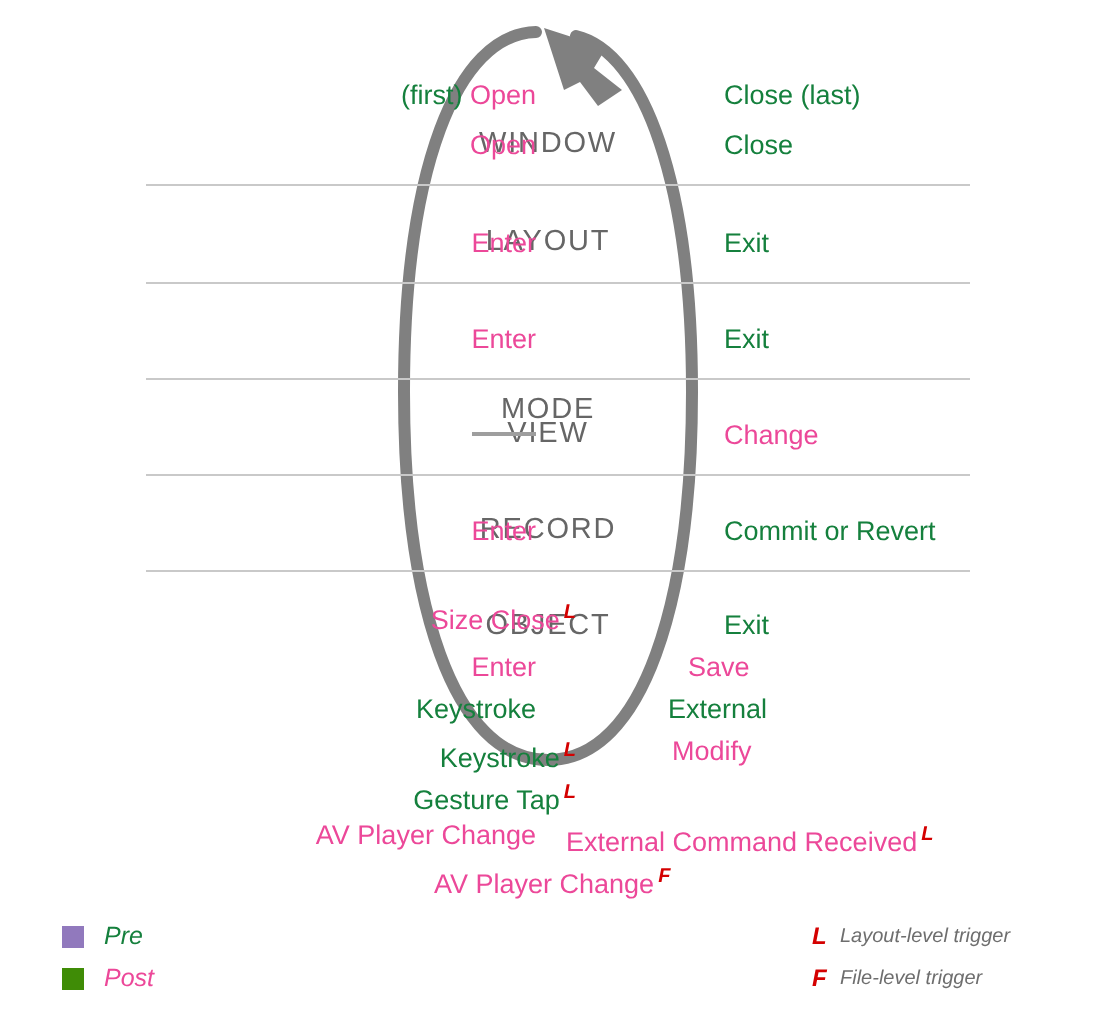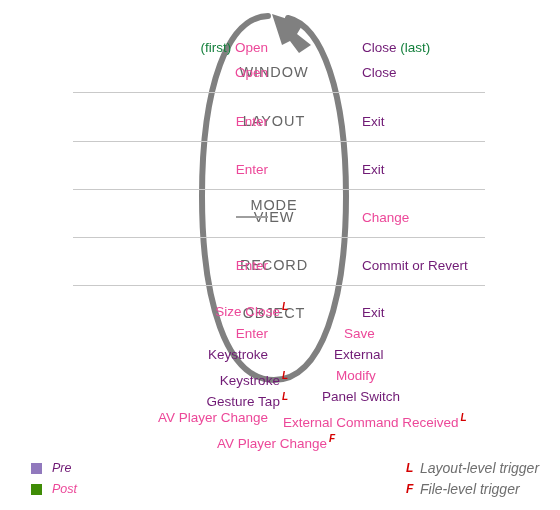--- a/index.html
+++ b/index.html
@@ -61,21 +61,21 @@
     white-space: nowrap;
   }
   .ev.left {
     right: 292px;       
     text-align: right;
   }
   .ev.right {
     left: 362px;
     text-align: left;
   }
-  .pre  { color: #701a75; }
+  .pre  { color: #15803d; }
   .post { color: #ec4899; }
   .muted { color: #15803d; text-align: center; }
 
   .trig {
     font-size: 10px;
     font-style: italic;
     font-weight: bold;
     color: #d40000;
     vertical-align: super;
     margin-left: 2px;
@@ -110,21 +110,21 @@
   .legend-key {
     position: absolute;
     font-size: 12px;
     font-style: italic;
     font-weight: bold;
     color: #d40000;
     line-height: 15px;
   }
   .legend-desc {
     position: absolute;
-    font-size: 14px;
+    font-size: 10px;
     font-style: italic;
     color: #6e6e6e;
     line-height: 15px;
     white-space: nowrap;
   }
 </style>
 </head>
 <body>
 
 <div id="diagram">
@@ -216,23 +216,20 @@
   </div>
   <div class="ev right" style="top:325px; left:344px;">
     <span class="post">Save</span>
   </div>
   <div class="ev right" style="top:346px; left:334px;">
     <span class="pre">External</span>
   </div>
   <div class="ev right" style="top:367px; left:336px;">
     <span class="post">Modify</span>
   </div>
-  <div class="ev right" style="top:388px; left:322px;">
-    <span class="pre">Panel Switch</span>
-  </div>
   <div class="ev right" style="top:409px; left:283px;">
     <span class="post">External Command Received</span><span class="trig">L</span>
   </div>
 
   <div class="ev" style="top:430px; left:217px;">
     <span class="post">AV Player Change</span><span class="trig">F</span>
   </div>
 
   <div class="swatch pre-sw" style="left:31px; top:463px;"></div>
   <div class="legend-item pre" style="left:52px; top:461px;">Pre</div>

